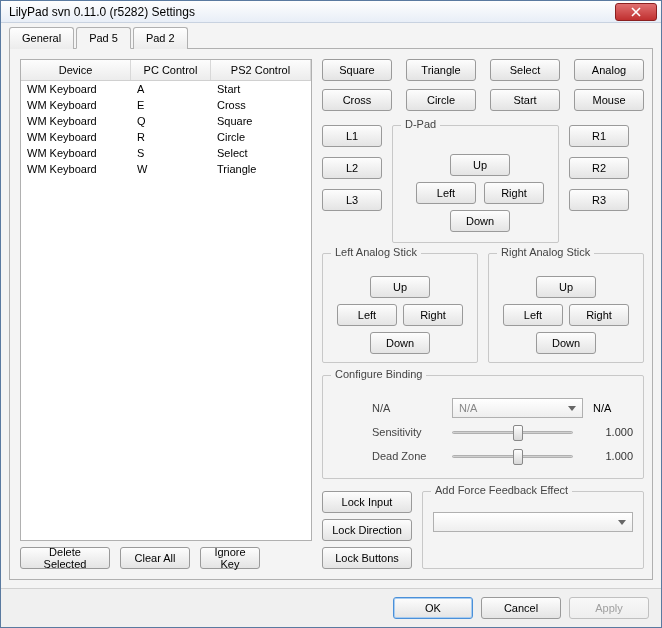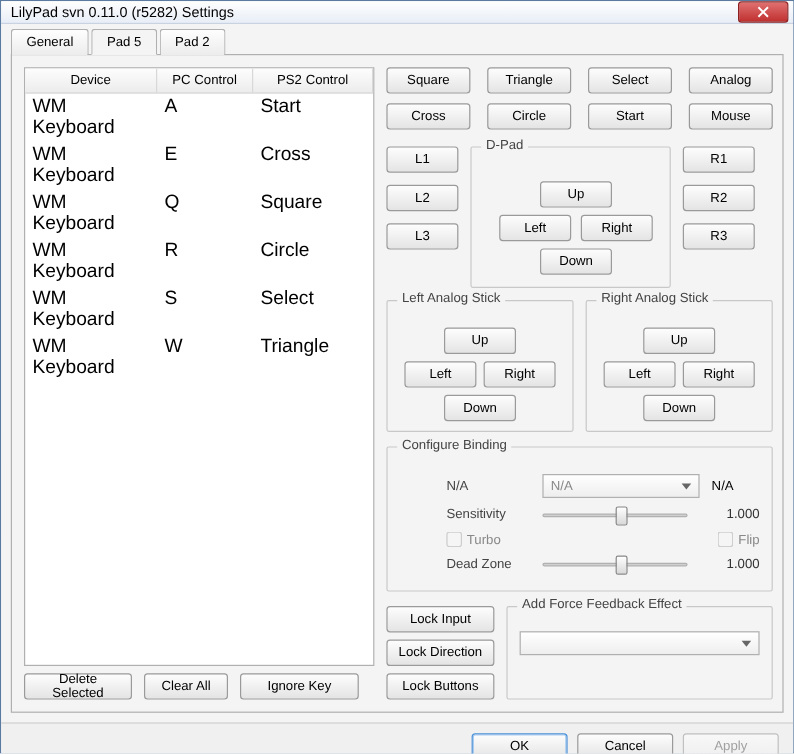--- a/index.html
+++ b/index.html
@@ -88,21 +88,21 @@
     background: linear-gradient(#fdfdfd,#ececec);
     border-bottom: 1px solid #d0d0d0;
     font-size: 11px;
     text-align: center;
   }
   .lv-header div {
     padding: 4px 6px;
     border-right: 1px solid #d8d8d8;
   }
   .lv-body { flex: 1; overflow: auto; }
-  .lv-row { display: flex; font-size: 16px; }
+  .lv-row { display: flex; font-size: 11px; }
   .lv-row div { padding: 2px 6px; }
   .col-dev { width: 110px; }
   .col-pc  { width: 80px; }
   .col-ps2 { width: 100px; }
 
   .btn {
     height: 22px;
     min-width: 60px;
     padding: 0 8px;
     background: linear-gradient(#fdfdfd,#e4e4e4);
@@ -239,21 +239,21 @@
                 <div class="lv-row">
                   <div class="col-dev">WM Keyboard</div>
                   <div class="col-pc">W</div>
                   <div class="col-ps2">Triangle</div>
                 </div>
               </div>
           </div>
           <div class="btnrow">
             <button class="btn wide">Delete Selected</button>
             <button class="btn" style="width:70px">Clear All</button>
-            <button class="btn" style="width:99px">Ignore Key</button>
+            <button class="btn" style="width:60px">Ignore Key</button>
           </div>
         </div>
 
         <div class="right-col">
           <div class="grid-top">
             <button class="btn">Square</button>
             <button class="btn">Triangle</button>
             <button class="btn">Select</button>
             <button class="btn">Analog</button>
             <button class="btn">Cross</button>
@@ -319,30 +319,20 @@
               <div style="width:40px">N/A</div>
             </div>
             <div class="cfg-row">
               <div class="cfg-label">Sensitivity</div>
               <div class="slider">
                   <div class="slider-track"></div>
                   <div class="slider-thumb"></div>
                 </div>
               <div class="val">1.000</div>
             </div>
-            <div class="cfg-row" style="justify-content:space-between">
-              <label class="chk">
-                  <input type="checkbox" disabled="" style="">
-                  <span>Turbo</span>
-                </label>
-              <label class="chk">
-                  <input type="checkbox" disabled="" style="">
-                  <span>Flip</span>
-                </label>
-            </div>
             <div class="cfg-row">
               <div class="cfg-label">Dead Zone</div>
               <div class="slider">
                   <div class="slider-track"></div>
                   <div class="slider-thumb"></div>
                 </div>
               <div class="val">1.000</div>
             </div>
           </div>
 

